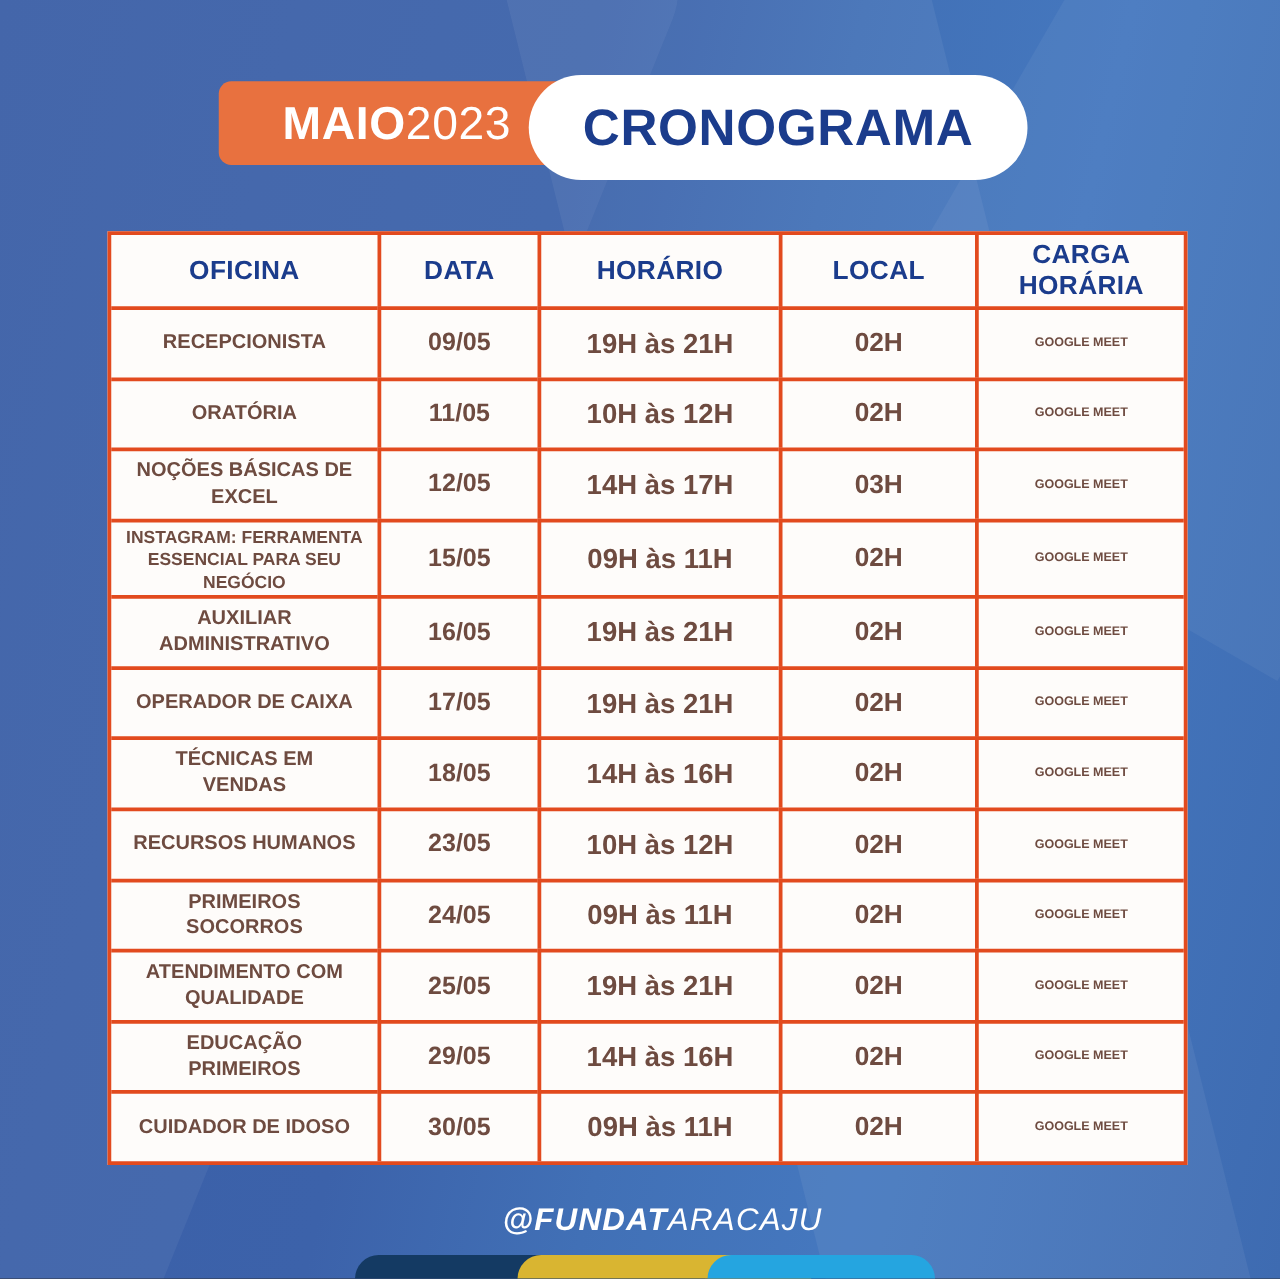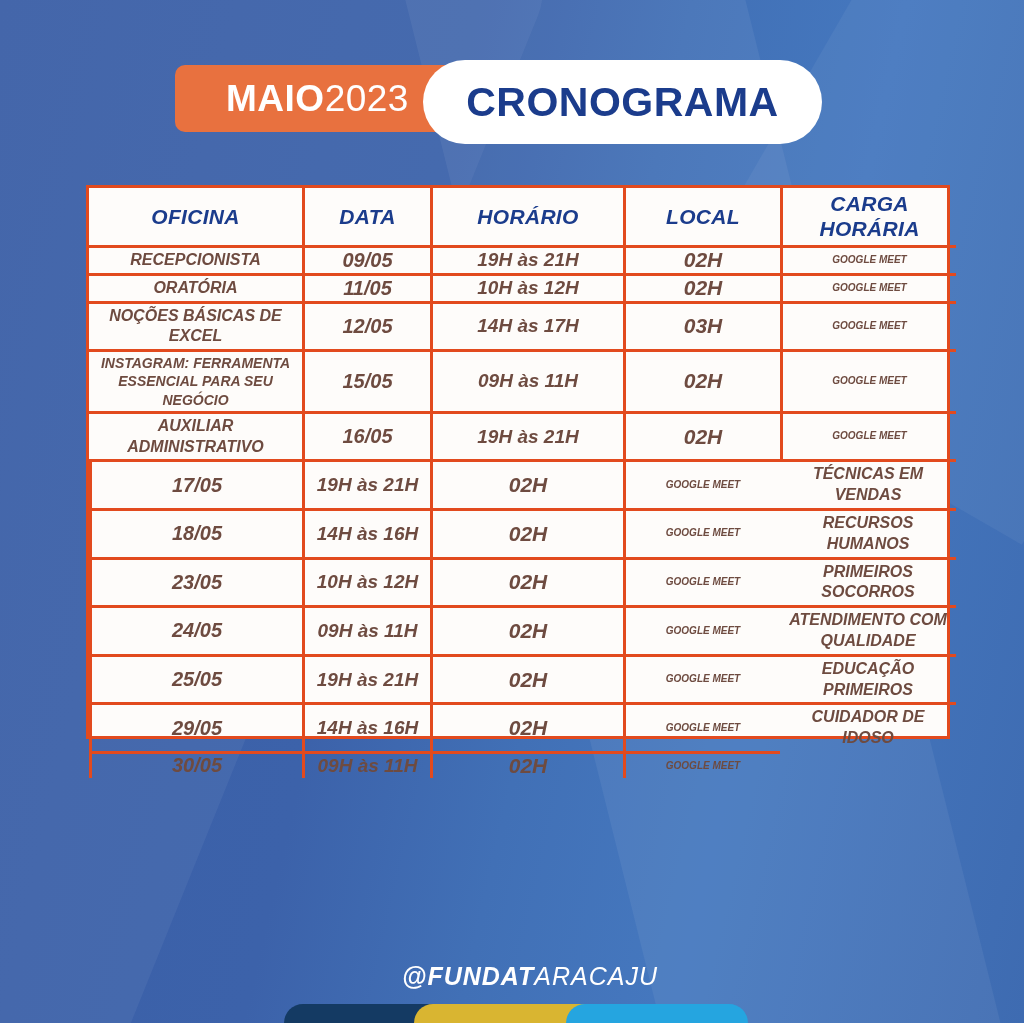--- a/index.html
+++ b/index.html
@@ -35,42 +35,41 @@
   .month-block .bold { font-weight:bold; }
   .title-pill {
     position:absolute; left:423px; top:60px; width:399px; height:84px;
     background:#ffffff; border-radius:42px;
     display:flex; align-items:center; justify-content:center;
     color:#1b3c8c; font-weight:bold; font-size:41px; letter-spacing:0.5px;
   }
 
   
   .sched-table {
-    position:absolute; left:86px; top:185px; width:864px; height:554px;
+    position:absolute; left:86px; top:185px; width:864px; height:747px;
     box-sizing:border-box; background:#fefcfa;
     border:3px solid #e24a1e;
     display:grid;
     grid-template-columns:213px 128px 193px 157px 1fr;
     grid-template-rows:57px repeat(12, 1fr);
-    font-style:italic;
   }
   .cell {
     display:flex; align-items:center; justify-content:center;
     text-align:center; box-sizing:border-box;
     border-top:3px solid #e24a1e; border-left:3px solid #e24a1e;
     font-weight:bold;
   }
   .r0 { border-top:none; }
   .c0 { border-left:none; }
   .hcell { color:#1b3c8c; font-size:21px; letter-spacing:0.3px; }
   .hcell .wrap { display:block; width:100px; line-height:1.15; }
   .dcell { color:#6e4b40; }
   .col-oficina { font-size:16px; line-height:1.3; padding:2px 8px; }
   .col-data    { font-size:20px; }
-  .col-horario { font-size:19px; }
+  .col-horario { font-size:22px; }
   .col-carga   { font-size:21px; }
   .col-local   { font-size:10px; line-height:1.45; }
   .col-local .wrap { display:block; width:76px; }
 
   
   .footer-handle {
     position:absolute; left:0; top:962px; width:1024px;
     text-align:center; color:#ffffff; font-size:25px; font-style:italic;
     letter-spacing:1px;
     padding-left:18px;
@@ -190,20 +189,23 @@
     <div class="cell dcell col-horario">
         <span>19H às 21H</span>
       </div>
     <div class="cell dcell col-carga">
         <span>02H</span>
       </div>
     <div class="cell dcell col-local">
         <span class="wrap">GOOGLE MEET</span>
       </div>
 
+    <div class="cell dcell col-oficina c0">
+        <span>OPERADOR DE CAIXA</span>
+      </div>
     <div class="cell dcell col-data">
         <span>17/05</span>
       </div>
     <div class="cell dcell col-horario">
         <span>19H às 21H</span>
       </div>
     <div class="cell dcell col-carga">
         <span>02H</span>
       </div>
     <div class="cell dcell col-local">

